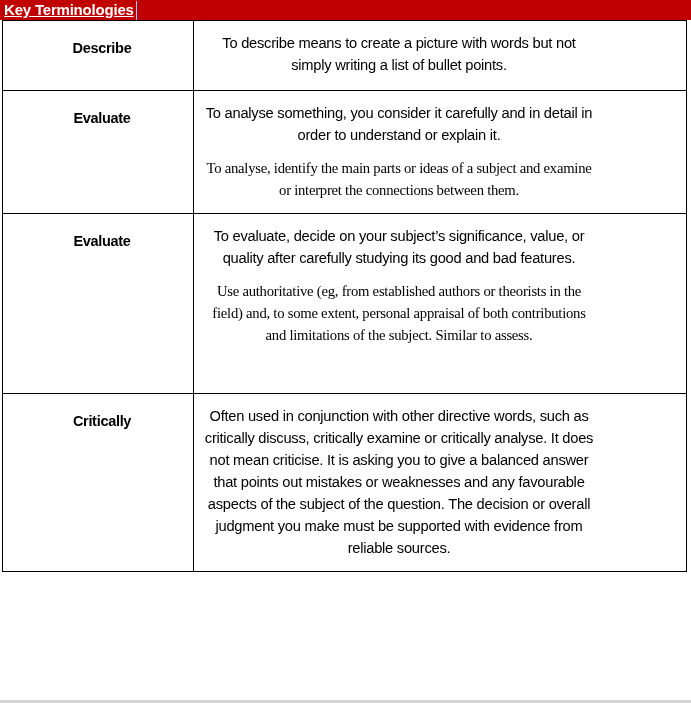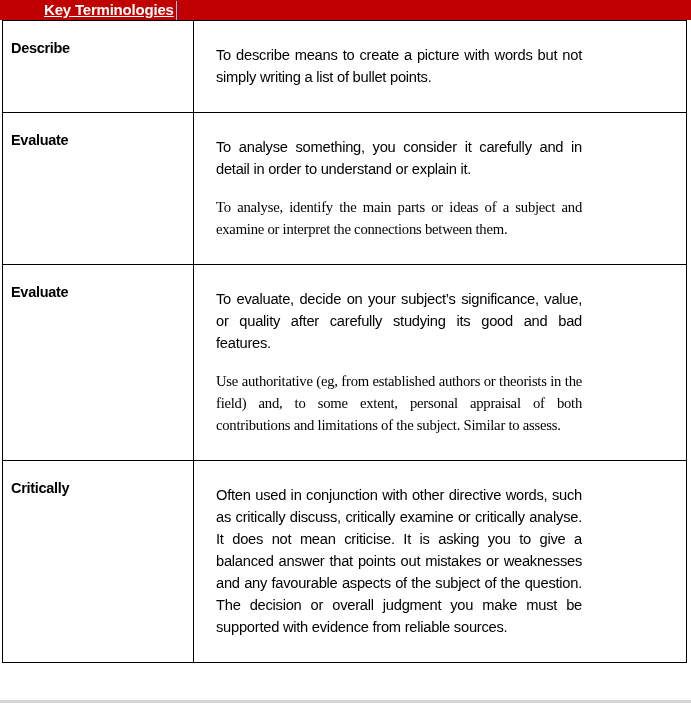--- a/index.html
+++ b/index.html
@@ -2,29 +2,29 @@
 <html><head>
   <meta charset="utf-8">
   <style>
     html, body { margin: 0; padding: 0; background: #ffffff; }
     body { width: 691px; height: 703px; overflow: hidden; position: relative;
            font-family: "Liberation Sans", "DejaVu Sans", sans-serif; color: #000; }
     .header-bar { position: absolute; left: 0; top: 0; width: 691px; height: 20px; background: #c00000; }
     .header-title { position: absolute; left: 2px; top: 1px; height: 19px; padding: 0 2px 0 2px;
                     font-weight: bold; font-size: 15px; line-height: 18px; color: #fff;
                     text-decoration: underline; letter-spacing: -0.2px;
-                    border-right: 1px solid #7fd0ff; margin-left: 40px; }
+                    border-right: 1px solid #7fd0ff; }
     table.terms { position: absolute; left: 2px; top: 20px; width: 685px; border-collapse: collapse;
                   table-layout: fixed; }
-    table.terms td { border: 1.5px solid #000; vertical-align: top; padding: 0; }
+    table.terms td { border: 1.5px solid #000; vertical-align: top; padding: 0; text-align: center; }
     td.term { width: 191px; padding: 18px 0 0 8px !important; font-weight: bold; font-size: 14.5px;
               line-height: 18px; letter-spacing: -0.3px; }
     td.def { padding: 7px 88px 8px 6px !important; font-size: 14.7px; line-height: 22px;
              text-align: justify; letter-spacing: -0.25px; }
-    td.def p { margin: 16px; }
+    td.def p { margin: 4px; }
     td.def p + p { margin-top: 11px; font-family: Liberation Serif, serif; }
     tr.r0 td { height: 70px; box-sizing: border-box; }
     tr.r1 td { height: 79px; box-sizing: border-box; }
     tr.r2 td { height: 111px; box-sizing: border-box; }
     tr.r3 td { height: 180px; box-sizing: border-box; }
     tr.r4 td { height: 77px; box-sizing: border-box; }
     tr.r5 td { height: 166px; box-sizing: border-box; }
     .bottom-strip { position: absolute; left: 0; top: 700px; width: 691px; height: 3px; background: #d4d4d4; }
   </style>
 </head>

